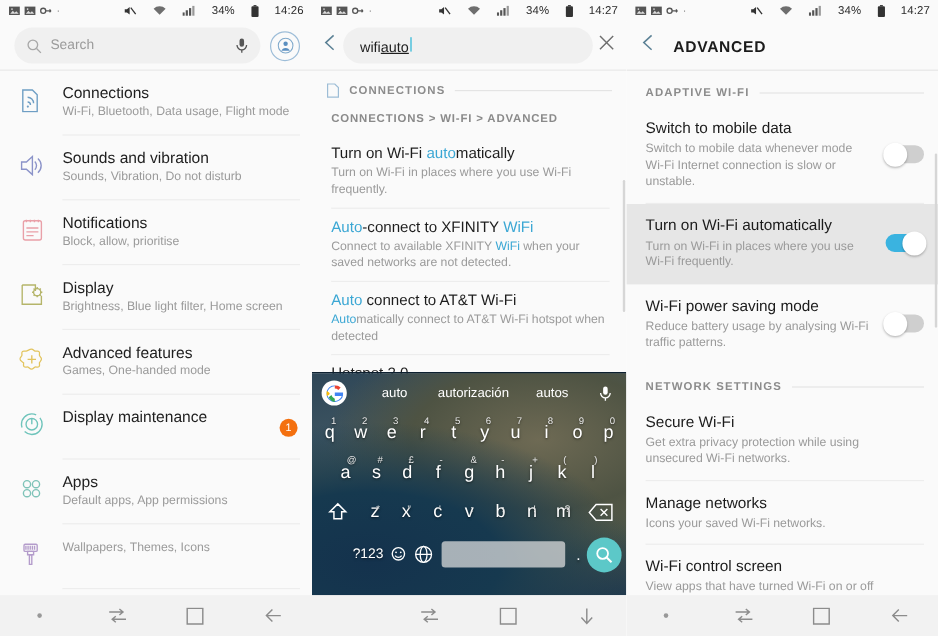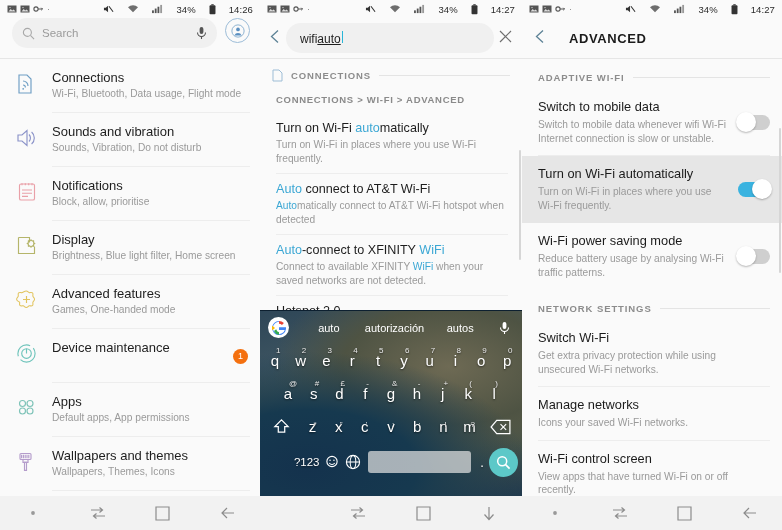--- a/index.html
+++ b/index.html
@@ -13,21 +13,21 @@
 
   
   .statusbar { height:18px; display:flex; align-items:center;
     padding:0 7px; background:#fafafa; font-size:9.5px; color:#3c3c3c; }
   .sb-left { display:flex; align-items:center; gap:3px; }
   .sb-right { margin-left:auto; display:flex; align-items:center; gap:13px;
     font-size:9.5px; color:#2b2b2b; letter-spacing:.1px; }
   .sb-dot { color:#888; font-size:9px; }
 
   
-  .searchwrap { height:40px; display:flex; padding:0 10px 0 12px;
+  .searchwrap { height:40px; display:flex; align-items:center; padding:0 10px 0 12px;
     background:#fafafa; }
   .searchbox { flex:1; height:30px; background:#f0f0f0; border-radius:16px;
     display:flex; align-items:center; padding:0 10px; }
   .searchbox .ph { font-size:11.5px; color:#9b9b9b; margin-left:7px; flex:1; }
   .avatar { width:25px; height:25px; border-radius:50%; border:1px solid #9dbdd8;
     margin-left:8px; display:flex; align-items:center; justify-content:center;
     background:#fafafa; }
 
   .divider-top { height:1px; background:#e6e6e6; }
 
@@ -108,21 +108,21 @@
   .kspace { flex:4.4; height:22px; background:rgba(225,225,225,.72);
     border-radius:3px; margin:0 4px; }
   .kdot { flex:.6; text-align:center; font-size:13px; color:#fff;
     text-shadow:0 1px 2px rgba(0,0,0,.5); }
   .ksearch { flex:1.1; display:flex; align-items:center; justify-content:center; }
   .ksearch .cir { width:29px; height:29px; border-radius:50%; background:#5cc8c8;
     display:flex; align-items:center; justify-content:center; }
 
   
   .hdr3 { height:40px; display:flex; align-items:center; padding:0 12px;
-    background:#fafafa; gap:22px; }
+    background:#fafafa; gap:14px; }
   .hdr3 .title { font-size:13px; font-weight:bold; color:#1b1b1b;
     letter-spacing:.6px; }
   .sect { display:flex; align-items:center; gap:8px; padding:13px 12px 6px 16px; }
   .sect .sl { font-size:9.5px; color:#8c8c8c; letter-spacing:.9px; font-weight:bold; }
   .sect .line { flex:1; height:1px; background:#e4e4e4; }
   .prow { display:flex; align-items:flex-start; padding:10px 12px 11px 16px;
     position:relative; }
   .prow.hlt { background:#e6e6e6; }
   .prow .pt { flex:1; padding-right:10px; }
   .prow .p1t { font-size:12.8px; color:#1b1b1b; line-height:16px; }
@@ -288,21 +288,21 @@
         </div>
         <div class="row">
           <span class="ic">
             <svg width="21" height="21" viewBox="0 0 21 21">
               <circle cx="10.5" cy="10.5" r="8.6" fill="none" stroke="#6fc4bb" stroke-width="1.15" stroke-dasharray="20 4"></circle>
               <circle cx="10.5" cy="10.5" r="4.8" fill="none" stroke="#6fc4bb" stroke-width="1.15"></circle>
               <path d="M10.5 5.7v4.8" fill="none" stroke="#6fc4bb" stroke-width="1.15"></path>
             </svg>
           </span>
           <span class="txt">
-            <div class="t1">Device maintenance</div>
+            <div class="t1">Display maintenance</div>
           </span>
           <span class="badge">1</span>
           <span class="sep"></span>
         </div>
         <div class="row">
           <span class="ic">
             <svg width="21" height="21" viewBox="0 0 21 21">
               <circle cx="6.5" cy="6.5" r="3" fill="none" stroke="#7ec3b8" stroke-width="1.15"></circle>
               <circle cx="14" cy="6.5" r="3" fill="none" stroke="#7ec3b8" stroke-width="1.15"></circle>
               <circle cx="6.5" cy="14" r="3" fill="none" stroke="#7ec3b8" stroke-width="1.15"></circle>
@@ -318,21 +318,20 @@
         <div class="row">
           <span class="ic">
             <svg width="21" height="21" viewBox="0 0 21 21">
               <rect x="4" y="2.5" width="11" height="6" rx="1" fill="none" stroke="#b49ccb" stroke-width="1.15"></rect>
               <path d="M5.6 3.8v3.4M7.4 3.8v3.4M9.2 3.8v3.4M11 3.8v3.4M12.8 3.8v3.4" fill="none" stroke="#b49ccb" stroke-width="1.15"></path>
               <path d="M7 8.5h5v2.8H7z" fill="none" stroke="#b49ccb" stroke-width="1.15"></path>
               <path d="M8.5 11.3h2v8h-2z" fill="none" stroke="#b49ccb" stroke-width="1.15"></path>
             </svg>
           </span>
           <span class="txt">
-            <div class="t1">Wallpapers and themes</div>
             <div class="t2">Wallpapers, Themes, Icons</div>
           </span>
           <span class="sep"></span>
         </div>
         <div class="row">
           <span class="ic">
             <svg width="21" height="21" viewBox="0 0 21 21">
               <rect x="3.8" y="8.5" width="13" height="11" rx="1.6" fill="none" stroke="#b49ccb" stroke-width="1.15"></rect>
               <path d="M6.6 8.5V6.2a3.7 3.7 0 0 1 7.4 0v2.3" fill="none" stroke="#b49ccb" stroke-width="1.15"></path>
               <circle cx="10.3" cy="13" r="1.5" fill="none" stroke="#b49ccb" stroke-width="1.15"></circle>
@@ -439,27 +438,27 @@
         <span class="line"></span>
       </div>
       <div class="breadcrumb">CONNECTIONS &gt; WI-FI &gt; ADVANCED</div>
       <div id="results-holder">
           <div class="res">
             <div class="rt"><span class="">Turn on Wi-Fi </span><span class="blue">auto</span><span class="">matically</span></div>
             <div class="rd"><span class="">Turn on Wi-Fi in places where you use Wi-Fi frequently.</span></div>
             <span class="rsep"></span>
           </div>
           <div class="res">
-            <div class="rt"><span class="blue">Auto</span><span class=""> connect to AT&amp;T Wi-Fi</span></div>
-            <div class="rd"><span class="blue">Auto</span><span class="">matically connect to AT&amp;T Wi-Fi hotspot when detected</span></div>
+            <div class="rt"><span class="blue">Auto</span><span class="">-connect to XFINITY </span><span class="blue">WiFi</span></div>
+            <div class="rd"><span class="">Connect to available XFINITY </span><span class="blue">WiFi</span><span class=""> when your saved networks are not detected.</span></div>
             <span class="rsep"></span>
           </div>
           <div class="res">
-            <div class="rt"><span class="blue">Auto</span><span class="">-connect to XFINITY </span><span class="blue">WiFi</span></div>
-            <div class="rd"><span class="">Connect to available XFINITY </span><span class="blue">WiFi</span><span class=""> when your saved networks are not detected.</span></div>
+            <div class="rt"><span class="blue">Auto</span><span class=""> connect to AT&amp;T Wi-Fi</span></div>
+            <div class="rd"><span class="blue">Auto</span><span class="">matically connect to AT&amp;T Wi-Fi hotspot when detected</span></div>
             <span class="rsep"></span>
           </div>
           <div class="res">
             <div class="rt"><span class="">Hotspot 2.0</span></div>
             <div class="rd"><span class="blue">Auto</span><span class="">matically connect to Wi-Fi access points that</span></div>
           </div>
         </div>
     </div>
 
     <div class="sbar" style="top:150px;height:110px;"></div>
@@ -710,21 +709,21 @@
     <div class="divider-top"></div>
 
     <div id="panel3-body">
         <div class="sect">
           <span class="sl">ADAPTIVE WI-FI</span>
           <span class="line"></span>
         </div>
         <div class="prow">
           <span class="pt">
             <div class="p1t">Switch to mobile data</div>
-            <div class="p2t">Switch to mobile data whenever wifi Wi-Fi Internet connection is slow or unstable.</div>
+            <div class="p2t">Switch to mobile data whenever mode Wi-Fi Internet connection is slow or unstable.</div>
           </span>
           <span class="toggle off">
             <span class="knob"></span>
           </span>
           <span class="psep"></span>
         </div>
         <div class="prow hlt">
           <span class="pt">
             <div class="p1t">Turn on Wi-Fi automatically</div>
             <div class="p2t">Turn on Wi-Fi in places where you use Wi-Fi frequently.</div>
@@ -741,21 +740,21 @@
           <span class="toggle off">
             <span class="knob"></span>
           </span>
         </div>
         <div class="sect">
           <span class="sl">NETWORK SETTINGS</span>
           <span class="line"></span>
         </div>
         <div class="prow">
           <span class="pt">
-            <div class="p1t">Switch Wi-Fi</div>
+            <div class="p1t">Secure Wi-Fi</div>
             <div class="p2t">Get extra privacy protection while using unsecured Wi-Fi networks.</div>
           </span>
           <span class="psep"></span>
         </div>
         <div class="prow">
           <span class="pt">
             <div class="p1t">Manage networks</div>
             <div class="p2t">Icons your saved Wi-Fi networks.</div>
           </span>
           <span class="psep"></span>

